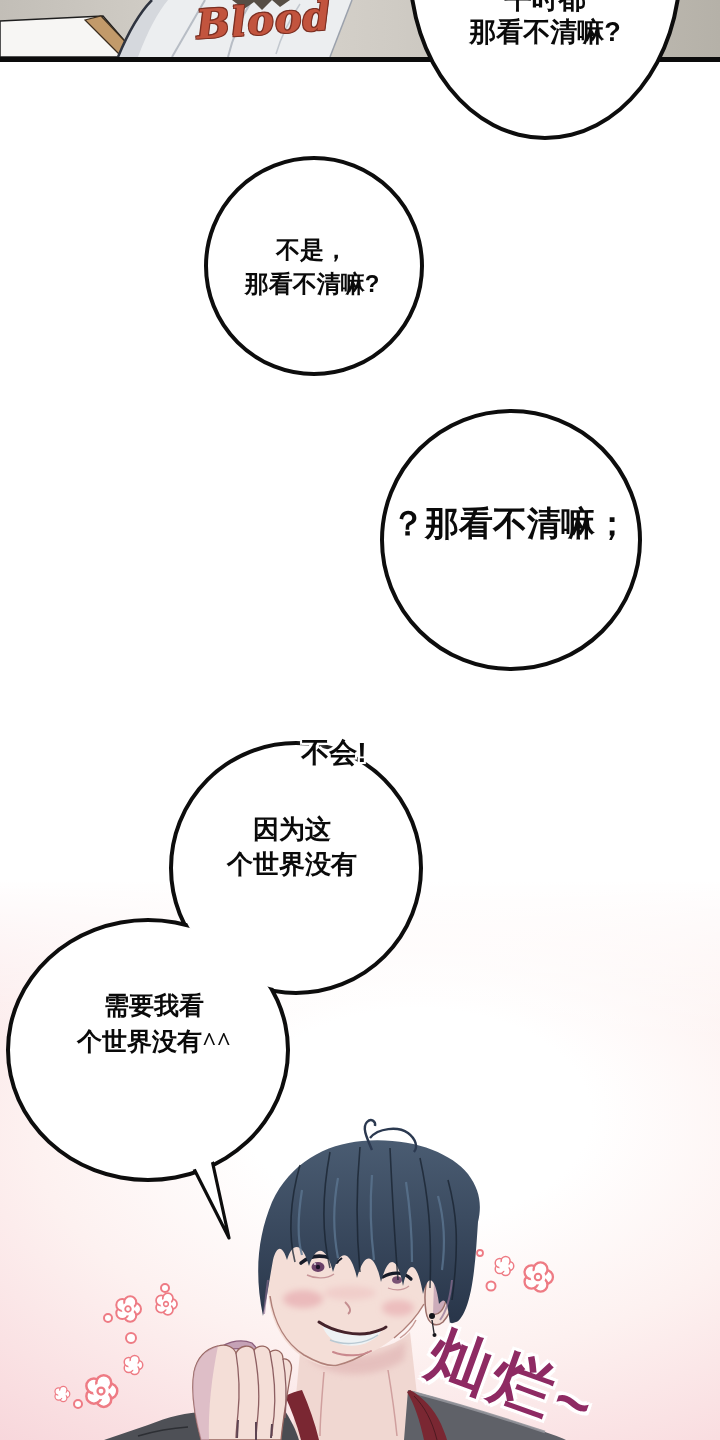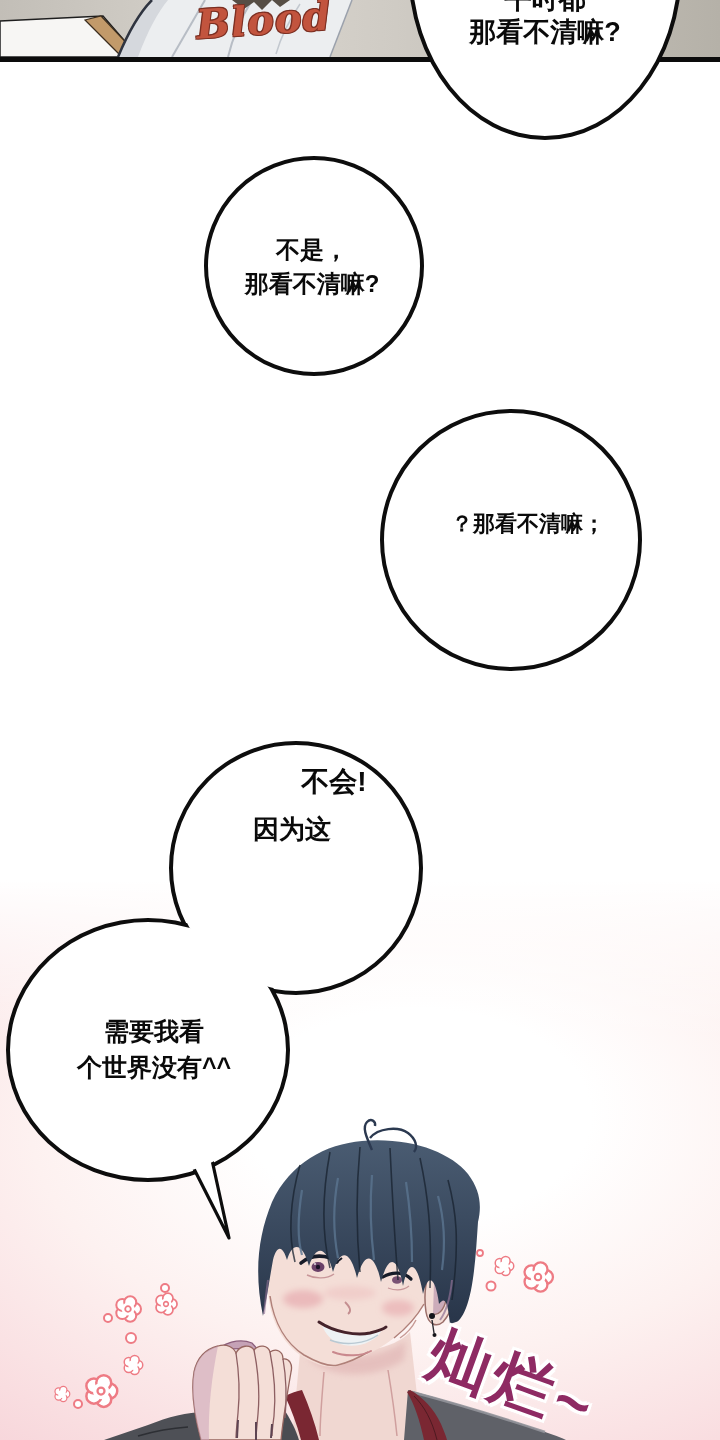--- a/index.html
+++ b/index.html
@@ -33,26 +33,26 @@
                   3px 3px 0 #fff,-3px -3px 0 #fff,3px -3px 0 #fff,-3px 3px 0 #fff,0 0 6px #fff;}
   
   .bubble{position:absolute;background:#fff;border:4px solid var(--ink);
           border-radius:50%;box-sizing:border-box;z-index:5;}
   .bubble-inner{position:absolute;background:#fff;border-radius:50%;z-index:6;}
   #tail-svg{position:absolute;left:160px;top:1140px;z-index:5;}
   .btxt{position:absolute;z-index:7;color:#0a0a0a;font-weight:bold;text-align:center;
         white-space:nowrap;transform:translateX(-50%);}
   #b1-text{left:545px;top:-17px;font-size:27px;line-height:33px;}
   #b2-text{left:312px;top:233px;font-size:24px;line-height:34px;}
-  #b3-text{left:528px;top:507px;font-size:22px;line-height:33px;}
+  #b3-text{left:510px;top:507px;font-size:34px;line-height:33px;}
   #b4-text{left:292px;top:812px;font-size:26px;line-height:35px;}
-  #b5-text{left:154px;top:1013px;font-size:25px;line-height:36px;}
+  #b5-text{left:154px;top:988px;font-size:25px;line-height:36px;font-family:Liberation Serif, serif;}
   #shout-text{left:334px;top:737px;font-size:28px;line-height:31px;z-index:8;
       text-shadow:2px 0 0 #fff,-2px 0 0 #fff,0 2px 0 #fff,0 -2px 0 #fff,
-                  2px 2px 0 #fff,-2px -2px 0 #fff,2px -2px 0 #fff,-2px 2px 0 #fff,0 0 6px #fff;margin-top:29px;}
+                  2px 2px 0 #fff,-2px -2px 0 #fff,2px -2px 0 #fff,-2px 2px 0 #fff,0 0 6px #fff;}
 </style>
 </head>
 <body>
 
 <div id="page">
 
   <svg id="top-panel" width="720" height="62" viewBox="0 0 720 62">
     <defs>
       <linearGradient id="wg" x1="0" y1="0" x2="1" y2="0">
         <stop offset="0" stop-color="#c2beb7"></stop>
@@ -269,20 +269,21 @@
   </div>
   <div class="btxt" id="b2-text">
     <div>不是，</div>
     <div>那看不清嘛?</div>
   </div>
   <div class="btxt" id="b3-text">
     <div>？那看不清嘛；</div>
   </div>
   <div class="btxt" id="b4-text">
     <div>因为这</div>
+    <div>个世界没有</div>
   </div>
   <div class="btxt" id="b5-text">
     <div>需要我看</div>
     <div>个世界没有^^</div>
   </div>
   <div class="btxt" id="shout-text">不会!</div>
 
 </div>
 
 </body></html>

